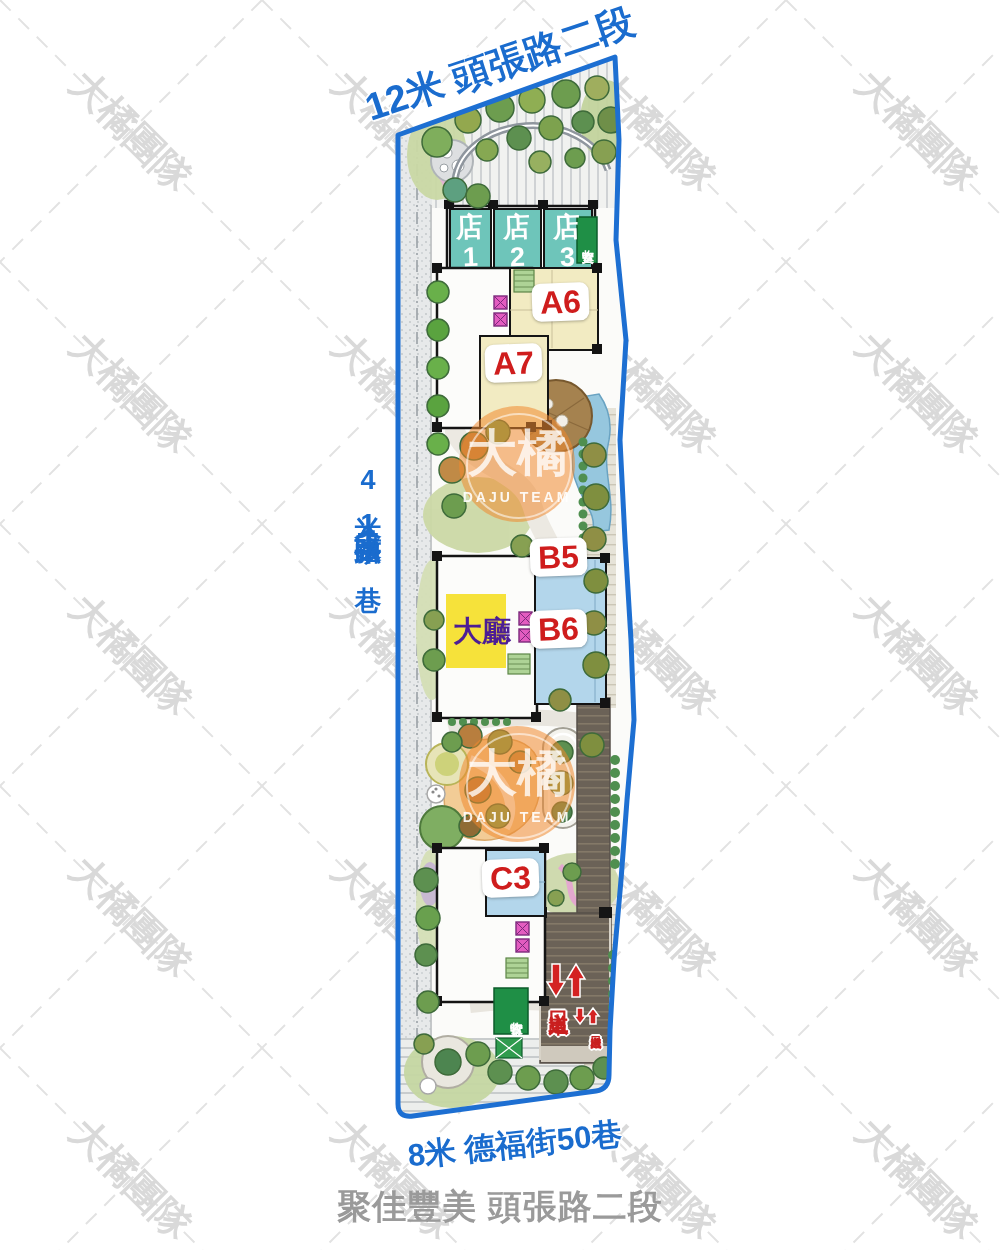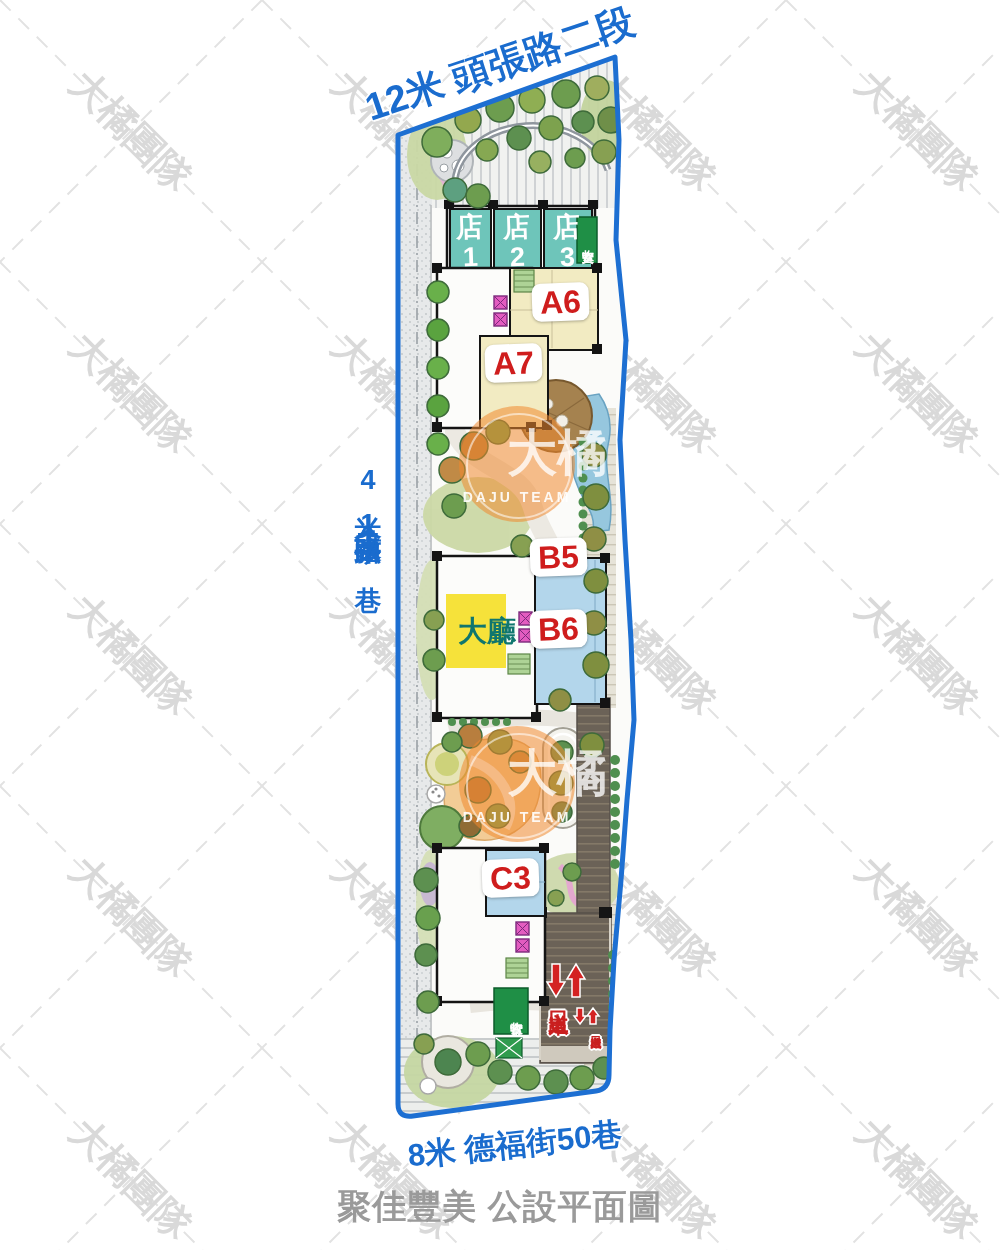--- a/index.html
+++ b/index.html
@@ -15,21 +15,21 @@
         font-size:32px;line-height:36px;padding:1px 8px;transform:rotate(-2deg);
         box-shadow:0 1px 3px rgba(0,0,0,.3);}
   .store{position:absolute;width:42px;color:#ffffff;text-align:center;font-weight:bold;
          font-size:27px;line-height:30px;transform:rotate(-2deg);}
   .recycle{position:absolute;color:#ffffff;font-weight:bold;text-align:center;}
   .logo{position:absolute;width:116px;height:116px;border-radius:50%;
         background:rgba(240,137,45,.55);}
   .logo .ring{position:absolute;left:7px;top:7px;width:102px;height:102px;border-radius:50%;
         border:2px solid rgba(255,255,255,.55);}
   .logo .chars{position:absolute;left:0;top:14px;width:100%;text-align:center;
-        font-size:50px;font-weight:bold;color:rgba(255,255,255,.78);margin-left:40px;}
+        font-size:50px;font-weight:bold;color:rgba(255,255,255,.78);}
   .logo .sub{position:absolute;left:0;bottom:17px;width:100%;text-align:center;
         font-size:14px;font-weight:bold;letter-spacing:3px;color:rgba(255,255,255,.9);}
   .title{color:#9a9a9a;letter-spacing:1px;}
 </style>
 </head>
 <body>
 
 <div id="stage">
 
   <svg width="1000" height="1250">
@@ -345,21 +345,21 @@
   </div>
 
   <div class="lbl road halo" style="left:330px;top:39px;width:340px;text-align:center;
        font-size:38px;transform:rotate(-18.5deg);">12米 頭張路二段</div>
 
   <div class="lbl road halo v" style="left:350px;top:465px;font-size:27px;letter-spacing:-2px;">4米 頭張路二段17巷</div>
 
   <div class="lbl road halo" style="left:375px;top:1124px;width:280px;text-align:center;
        font-size:31px;transform:rotate(-6deg);">8米 德福街50巷</div>
 
-  <div class="lbl title" style="left:330px;top:1184px;width:340px;text-align:center;font-size:34px;">聚佳豐美 公設平面圖</div>
+  <div class="lbl title" style="left:330px;top:1184px;width:340px;text-align:center;font-size:34px;">聚佳豐美 頭張路二段</div>
 
   <div class="store" style="left:449px;top:212px;">
     <div>店</div>
     <div>1</div>
   </div>
   <div class="store" style="left:496px;top:212px;">
     <div>店</div>
     <div>2</div>
   </div>
   <div class="store" style="left:546px;top:212px;">
@@ -369,18 +369,18 @@
 
   <div class="recycle v" style="left:578px;top:220px;width:18px;height:42px;font-size:12px;">資收室</div>
   <div class="recycle v" style="left:498px;top:991px;width:27px;height:42px;font-size:13px;">資收室</div>
 
   <div class="pill" style="left:532px;top:283px;">A6</div>
   <div class="pill" style="left:485px;top:344px;">A7</div>
   <div class="pill" style="left:530px;top:538px;">B5</div>
   <div class="pill" style="left:530px;top:610px;">B6</div>
   <div class="pill" style="left:482px;top:859px;">C3</div>
 
-  <div class="lbl" style="left:448px;top:612px;width:68px;text-align:right;font-size:29px;color:#0f766e;">大廳</div>
+  <div class="lbl" style="left:448px;top:612px;width:68px;text-align:center;font-size:29px;color:#4c1d95;">大廳</div>
 
   <div class="lbl halo v" style="left:546px;top:1000px;font-size:20px;color:#c91f1f;letter-spacing:-1px;">車道出入口</div>
   <div class="lbl halo v" style="left:588px;top:1028px;font-size:11px;color:#c91f1f;">機車道出入口</div>
 
 </div>
 
 </body></html>

